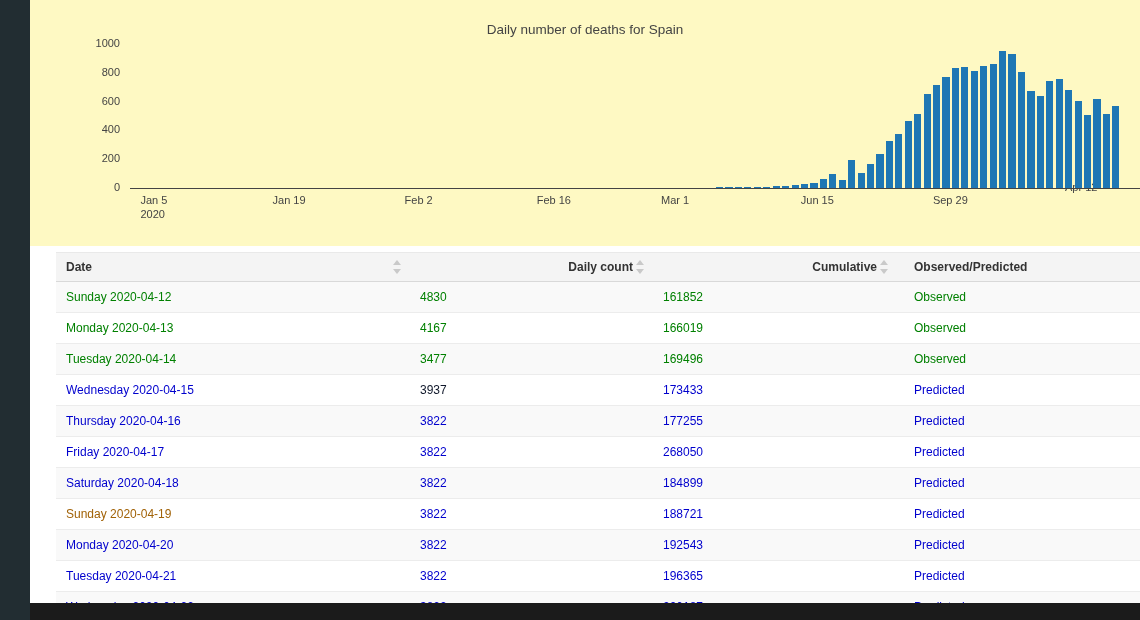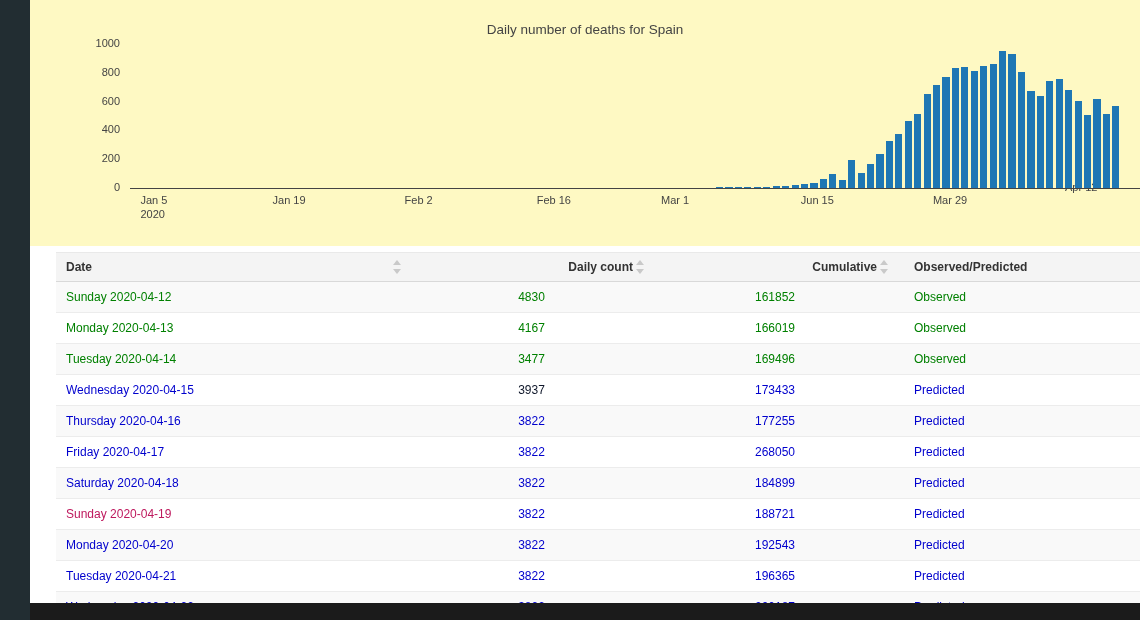--- a/index.html
+++ b/index.html
@@ -24,21 +24,21 @@
     padding:7px 20px 7px 10px;position:relative;white-space:nowrap;
     border-bottom:1px solid #d9d9d9;border-top:1px solid #e9e9e9;}
   th:nth-child(1){width:324px}
   th:nth-child(2){width:213px}
   th:nth-child(3){width:214px}
   th:nth-child(4){width:325px}
   th:nth-child(2),th:nth-child(3){text-align:right;}
   th:nth-child(4){padding-left:17px;}
   tbody td{padding:8px 10px;white-space:nowrap;border-bottom:1px solid #ececec;
     overflow:hidden;text-overflow:ellipsis;}
-  td:nth-child(2),td:nth-child(3){text-align:center;}
+  td:nth-child(2),td:nth-child(3){text-align:left;}
   td:nth-child(4){padding-left:17px;}
   tbody tr:nth-child(odd){background:#f9f9f9;}
   tbody tr:nth-child(even){background:#ffffff;}
 
   .sort-icon{position:absolute;right:8px;top:50%;margin-top:-8px;width:9px;height:16px;}
   .sort-icon i{display:block;position:absolute;left:0;width:0;height:0;
     border-left:4px solid transparent;border-right:4px solid transparent;}
   .sort-icon .su{top:1px;border-bottom:5px solid #c9c9c9;}
   .sort-icon .sd{bottom:1px;border-top:5px solid #c9c9c9;}
 </style>
@@ -71,21 +71,21 @@
         <div class="xtick" style="left: 506.679px; top: 193px;">
           <div>Feb 16</div>
         </div>
         <div class="xtick" style="left: 631px; top: 193px;">
           <div>Mar 1</div>
         </div>
         <div class="xtick" style="left: 770.83px; top: 193px;">
           <div>Jun 15</div>
         </div>
         <div class="xtick" style="left: 902.906px; top: 193px;">
-          <div>Mar 29</div>
+          <div>Sep 29</div>
         </div>
         <div class="xtick" style="left: 1034.98px; top: 180px;">
           <div>Apr 12</div>
         </div>
         <div class="bar" title="2020-03-03: 1" style="background: rgb(31, 119, 180); left: 686.038px; width: 7.16981px; top: 187px; height: 1px;"></div>
         <div class="bar" title="2020-03-04: 2" style="background: rgb(31, 119, 180); left: 695.472px; width: 7.16981px; top: 187px; height: 1px;"></div>
         <div class="bar" title="2020-03-05: 3" style="background: rgb(31, 119, 180); left: 704.906px; width: 7.16981px; top: 187px; height: 1px;"></div>
         <div class="bar" title="2020-03-06: 5" style="background: rgb(31, 119, 180); left: 714.34px; width: 7.16981px; top: 187px; height: 1px;"></div>
         <div class="bar" title="2020-03-07: 10" style="background: rgb(31, 119, 180); left: 723.774px; width: 7.16981px; top: 186.56px; height: 1.44px;"></div>
         <div class="bar" title="2020-03-08: 7" style="background: rgb(31, 119, 180); left: 733.208px; width: 7.16981px; top: 186.992px; height: 1.008px;"></div>
@@ -185,21 +185,21 @@
             <td style="color: rgb(0, 0, 205);">268050</td>
             <td style="color: rgb(0, 0, 205);">Predicted</td>
           </tr>
           <tr>
             <td style="color: rgb(0, 0, 205);">Saturday 2020-04-18</td>
             <td style="color: rgb(0, 0, 205);">3822</td>
             <td style="color: rgb(0, 0, 205);">184899</td>
             <td style="color: rgb(0, 0, 205);">Predicted</td>
           </tr>
           <tr>
-            <td style="color: #be185d;">Sunday 2020-04-19</td>
+            <td style="color: #a16207;">Sunday 2020-04-19</td>
             <td style="color: rgb(0, 0, 205);">3822</td>
             <td style="color: rgb(0, 0, 205);">188721</td>
             <td style="color: rgb(0, 0, 205);">Predicted</td>
           </tr>
           <tr>
             <td style="color: rgb(0, 0, 205);">Monday 2020-04-20</td>
             <td style="color: rgb(0, 0, 205);">3822</td>
             <td style="color: rgb(0, 0, 205);">192543</td>
             <td style="color: rgb(0, 0, 205);">Predicted</td>
           </tr>

